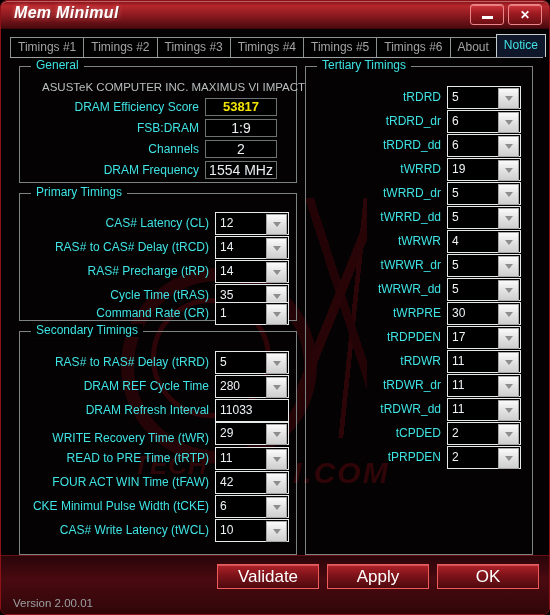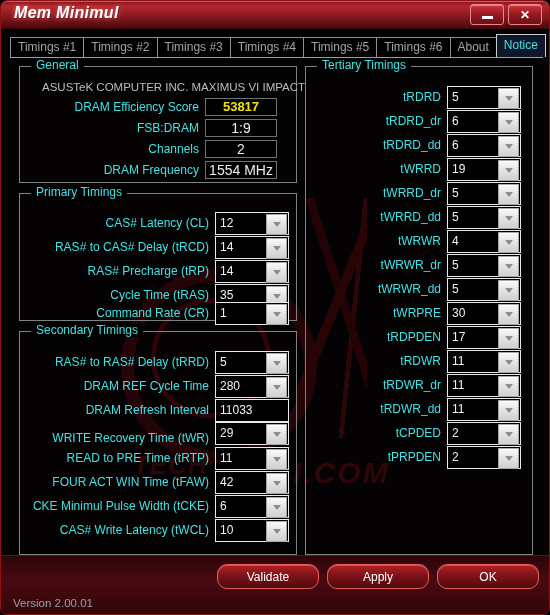--- a/index.html
+++ b/index.html
@@ -135,22 +135,22 @@
   
   .footer{
     position:absolute;left:0;bottom:0;width:550px;height:58px;
     background:linear-gradient(180deg,#2a0509 0%,#490a10 40%,#300609 100%);
     border-top:1px solid #6d1016;
   }
   .btnrow{position:absolute;right:12px;top:8px;display:flex;gap:8px;}
   .rbtn{
     width:100px;height:23px;
     background:linear-gradient(180deg,#b02229 0%,#7e1319 45%,#4d0a0e 100%);
-    border:1px solid #ef5b5b;border-radius:10px;
-    color:#fff;font-size:12px;display:flex;align-items:center;justify-content:center;
+    border:1px solid #ef5b5b;border-radius:0;
+    color:#fff;font-size:17px;display:flex;align-items:center;justify-content:center;
     box-shadow:inset 0 1px 0 rgba(255,180,180,.35);
   }
   .version{
     position:absolute;left:12px;bottom:5px;color:#9aa0a1;font-size:11.5px;
   }
 </style>
 </head>
 <body>
 
 <div class="app">

